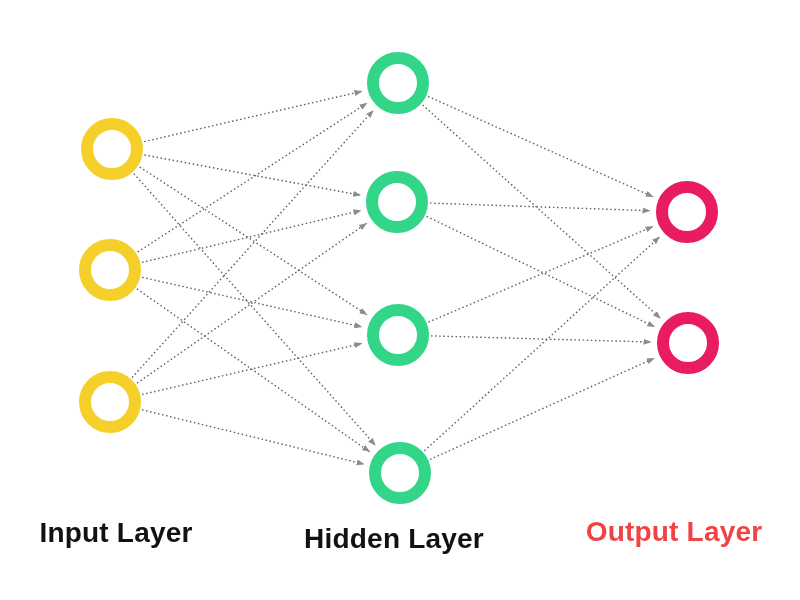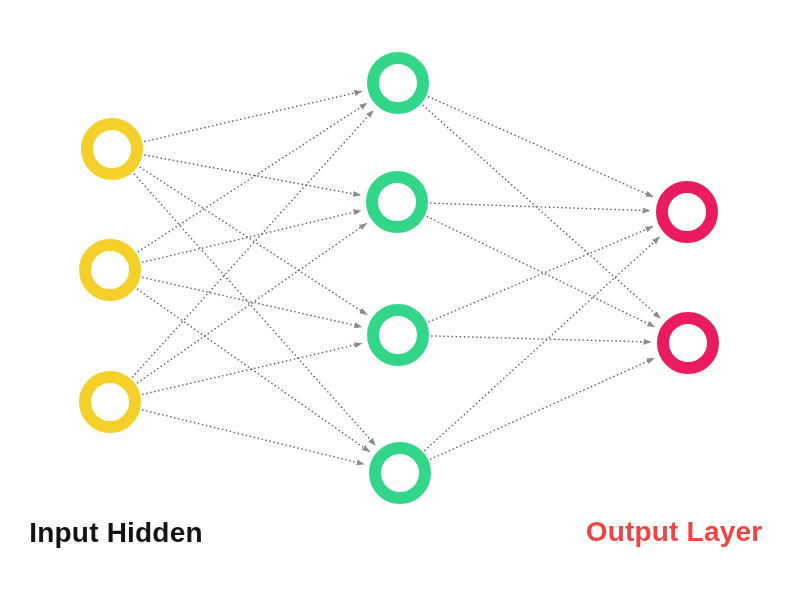--- a/index.html
+++ b/index.html
@@ -68,15 +68,16 @@
         <circle cx="110" cy="402" r="25" fill="#ffffff" stroke="#F5D02B" stroke-width="12"></circle>
         <circle cx="398" cy="83" r="25" fill="#ffffff" stroke="#33D689" stroke-width="12"></circle>
         <circle cx="397" cy="202" r="25" fill="#ffffff" stroke="#33D689" stroke-width="12"></circle>
         <circle cx="398" cy="335" r="25" fill="#ffffff" stroke="#33D689" stroke-width="12"></circle>
         <circle cx="400" cy="473" r="25" fill="#ffffff" stroke="#33D689" stroke-width="12"></circle>
         <circle cx="687" cy="212" r="25" fill="#ffffff" stroke="#EA1C60" stroke-width="12"></circle>
         <circle cx="688" cy="343" r="25" fill="#ffffff" stroke="#EA1C60" stroke-width="12"></circle>
       </g>
   </svg>
 
-  <div class="layer-label" style="left: 116px; top: 533px; color: rgb(18, 18, 18);">Input Hidden</div>
+  <div class="layer-label" style="left: 116px; top: 533px; color: rgb(18, 18, 18);">Input Layer</div>
+  <div class="layer-label" style="left: 394px; top: 539px; color: rgb(18, 18, 18);">Hidden Layer</div>
   <div class="layer-label" style="left: 674px; top: 532px; color: #ef4444;">Output Layer</div>
 </div>
 
 </body></html>

